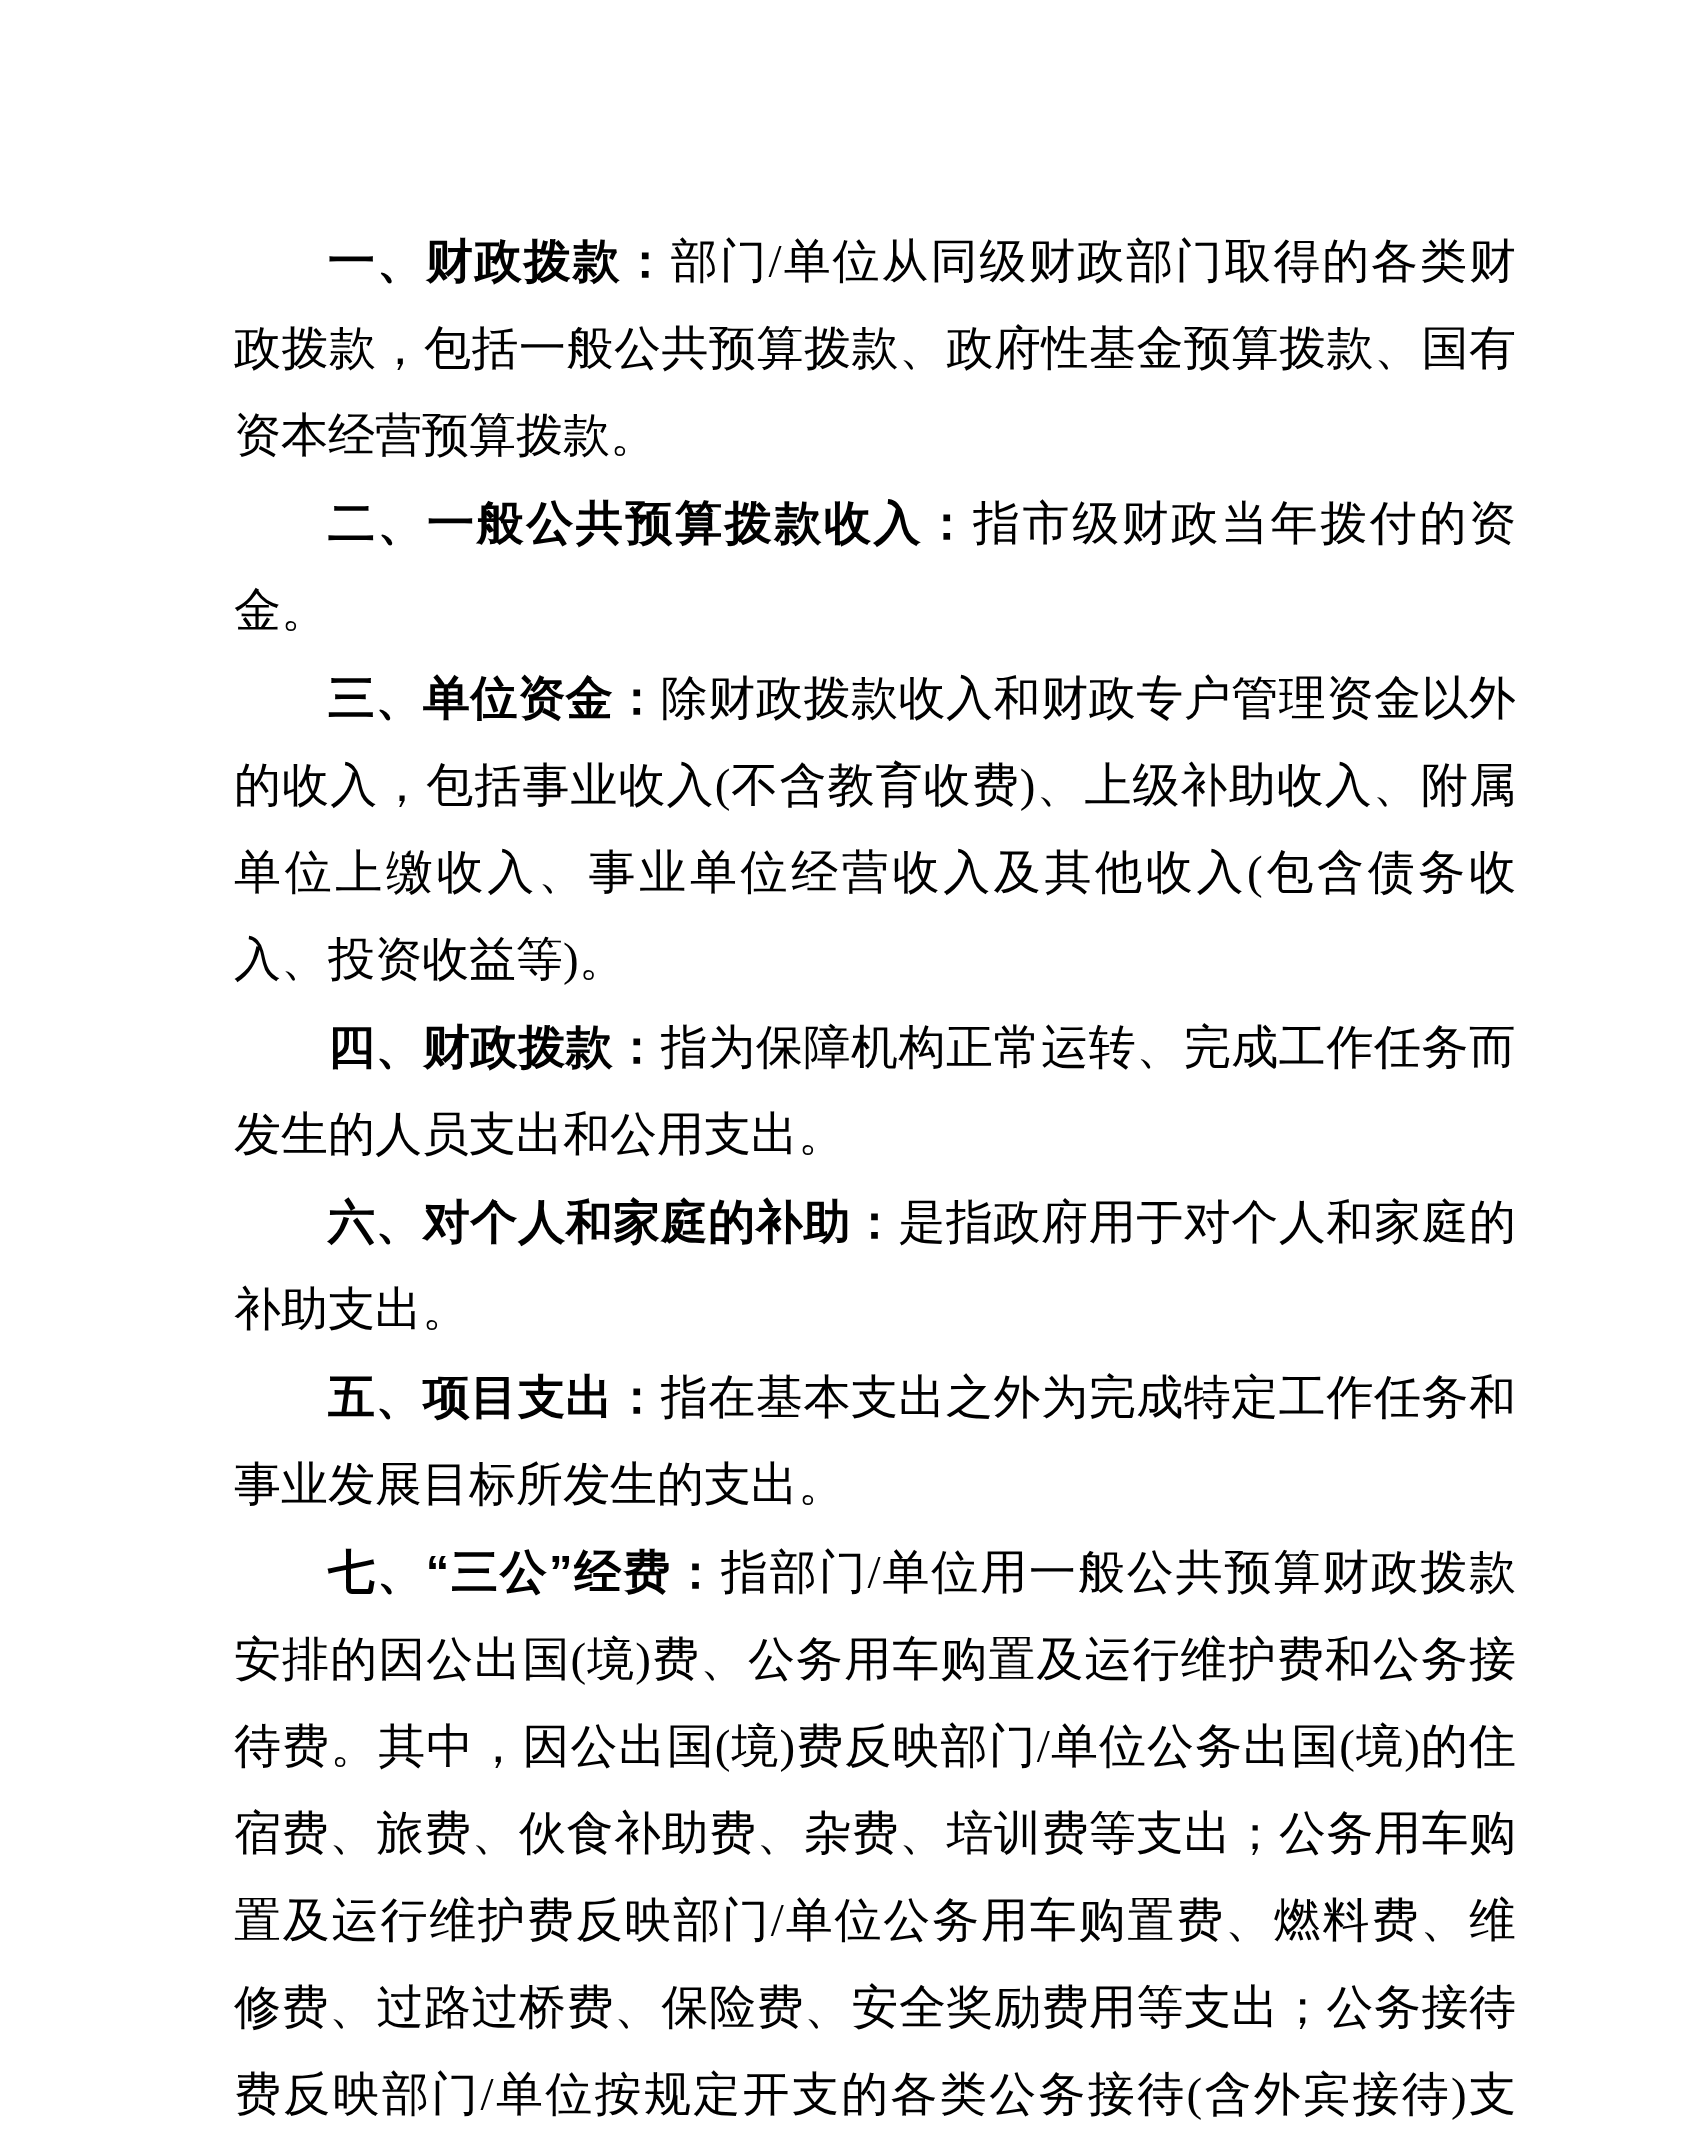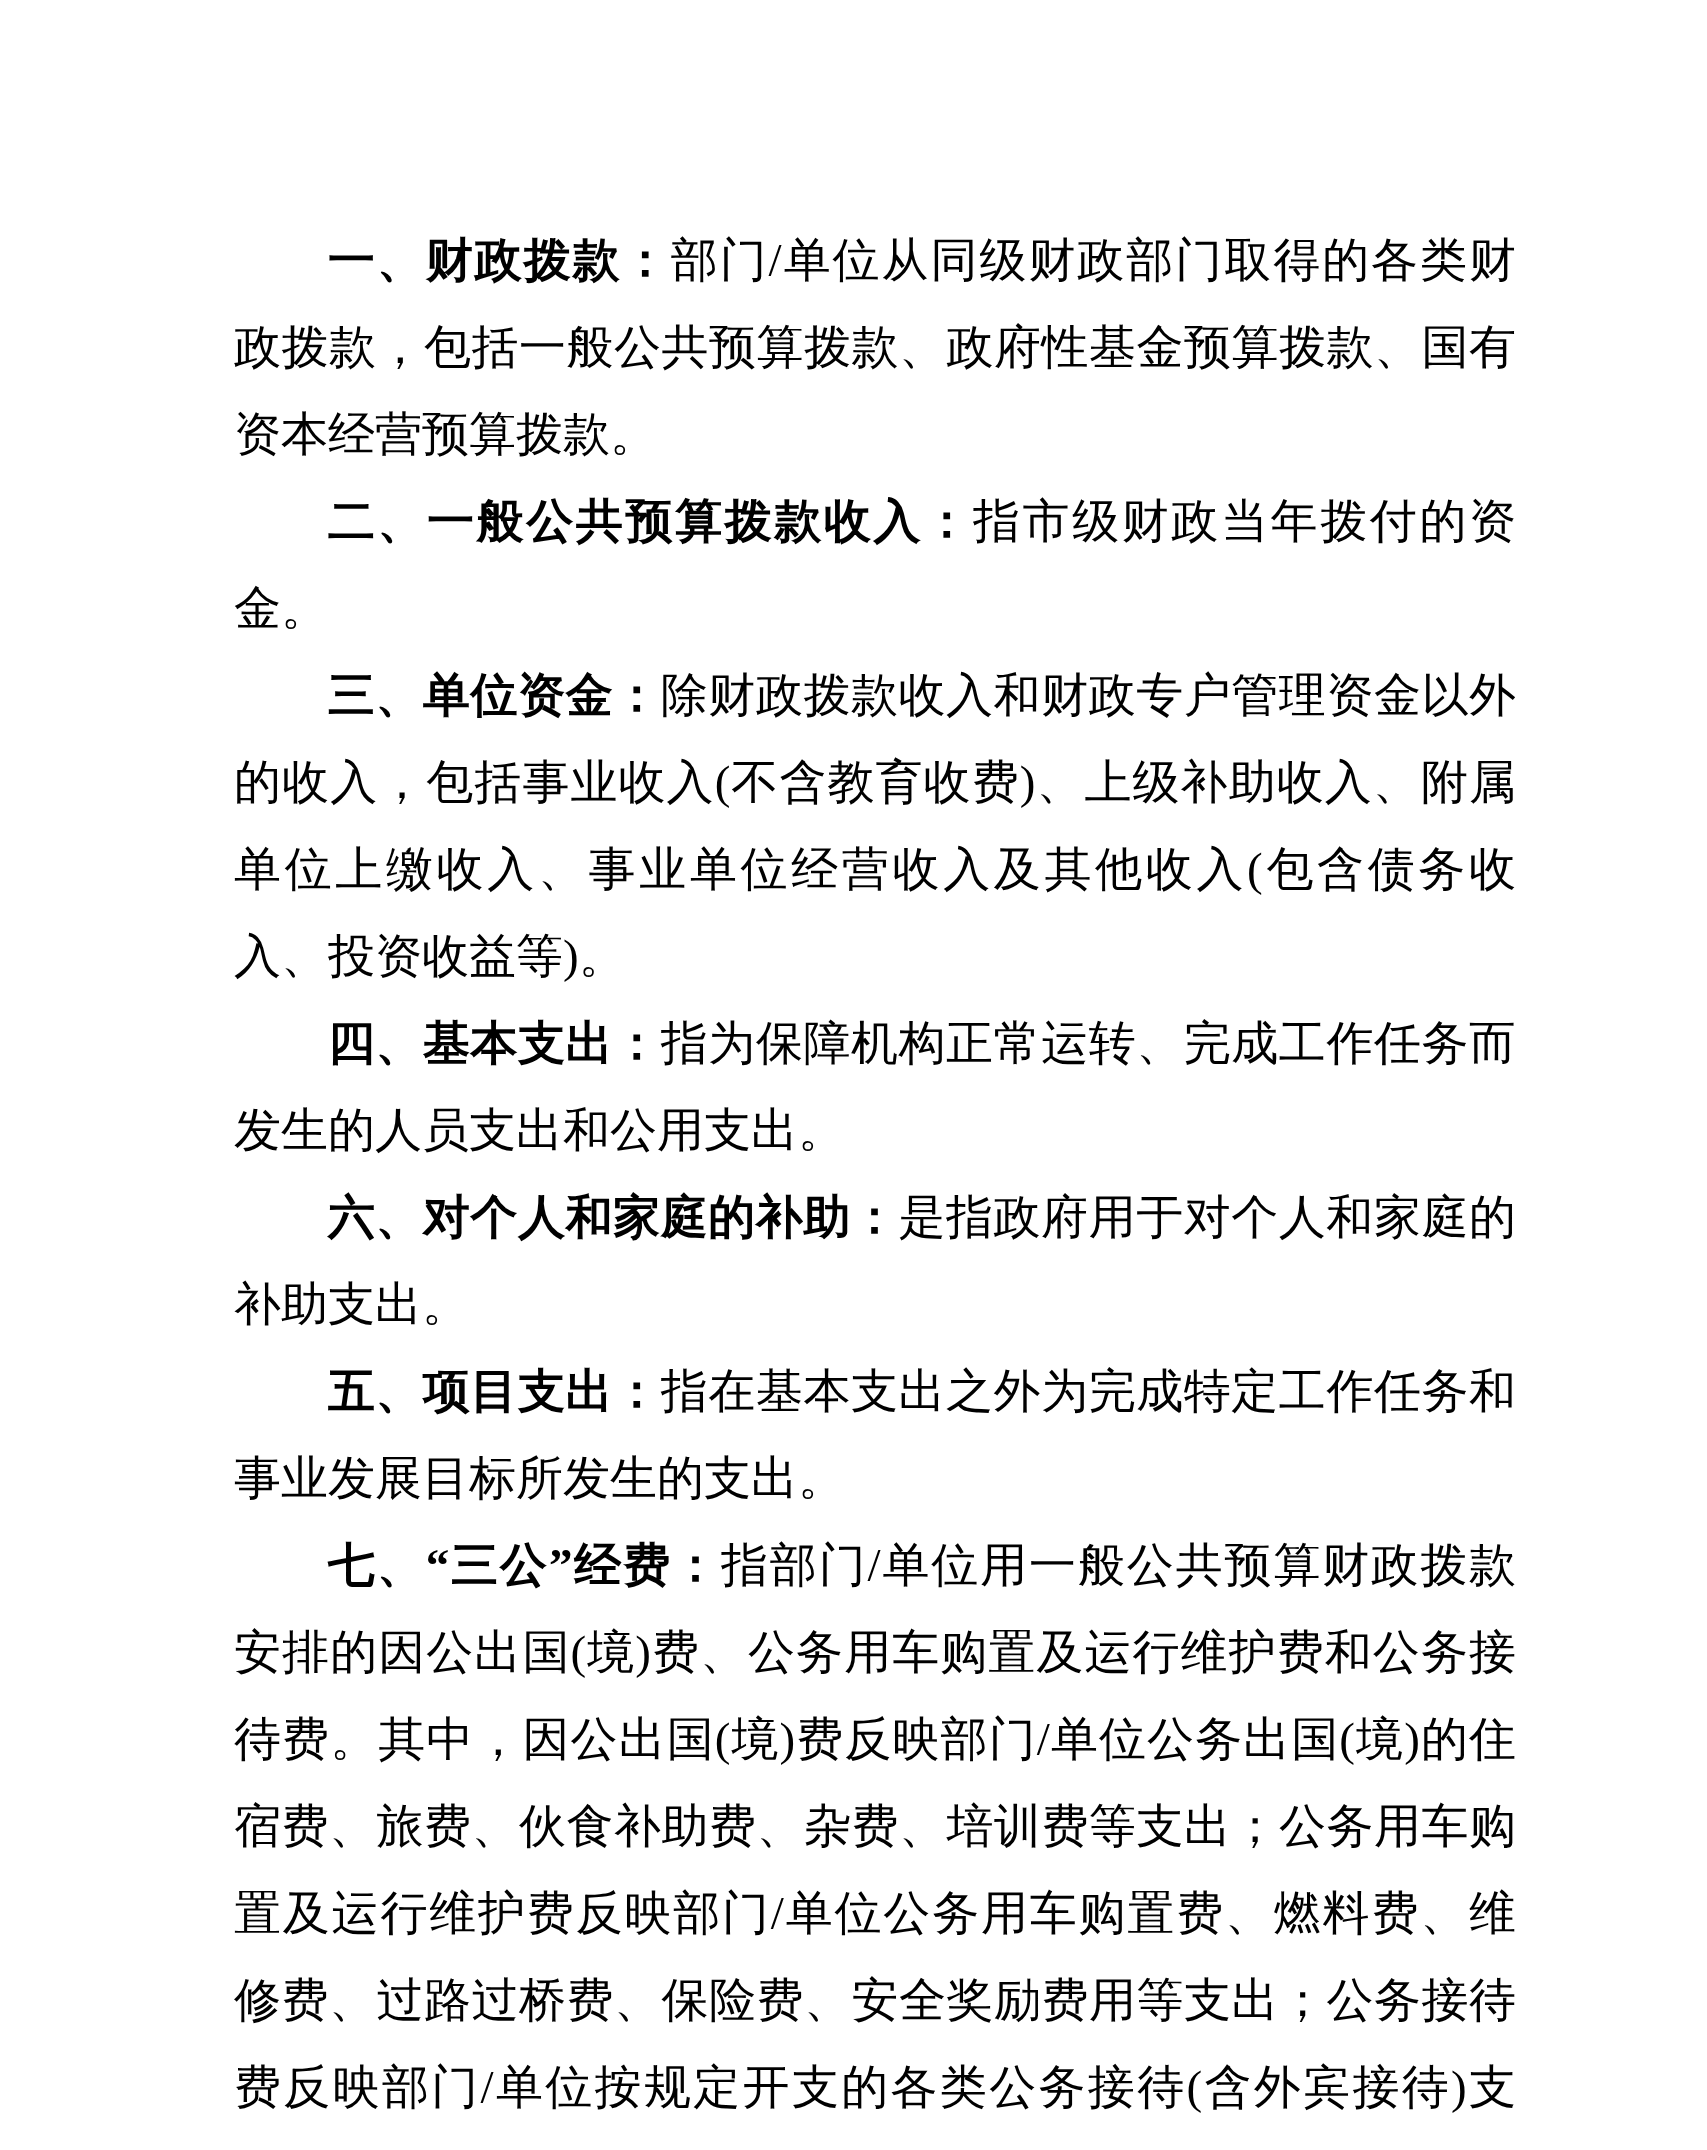--- a/index.html
+++ b/index.html
@@ -30,37 +30,37 @@
     text-align: justify;
     text-justify: inter-ideograph;
   }
   .content p {
     margin: 0;
     padding: 0;
     text-indent: 2em;
   }
   .term {
     font-weight: bold;
-    font-family: Liberation Serif, serif;
+    font-family: Liberation Sans, sans-serif;
   }
 </style>
 </head>
 <body>
 
 <div class="page">
 
   <div class="content">
 
     <p><span class="term">一、财政拨款：</span><span class="body-text">部门/单位从同级财政部门取得的各类财政拨款，包括一般公共预算拨款、政府性基金预算拨款、国有资本经营预算拨款。</span></p>
 
     <p><span class="term">二、一般公共预算拨款收入：</span><span class="body-text">指市级财政当年拨付的资金。</span></p>
 
     <p><span class="term">三、单位资金：</span><span class="body-text">除财政拨款收入和财政专户管理资金以外的收入，包括事业收入(不含教育收费)、上级补助收入、附属单位上缴收入、事业单位经营收入及其他收入(包含债务收入、投资收益等)。</span></p>
 
-    <p><span class="term">四、基本支出：</span><span class="body-text">指为保障机构正常运转、完成工作任务而发生的人员支出和公用支出。</span></p>
+    <p><span class="term">四、财政拨款：</span><span class="body-text">指为保障机构正常运转、完成工作任务而发生的人员支出和公用支出。</span></p>
 
     <p><span class="term">六、对个人和家庭的补助：</span><span class="body-text">是指政府用于对个人和家庭的补助支出。</span></p>
 
     <p><span class="term">五、项目支出：</span><span class="body-text">指在基本支出之外为完成特定工作任务和事业发展目标所发生的支出。</span></p>
 
     <p><span class="term">七、“三公”经费：</span><span class="body-text">指部门/单位用一般公共预算财政拨款安排的因公出国(境)费、公务用车购置及运行维护费和公务接待费。其中，因公出国(境)费反映部门/单位公务出国(境)的住宿费、旅费、伙食补助费、杂费、培训费等支出；公务用车购置及运行维护费反映部门/单位公务用车购置费、燃料费、维修费、过路过桥费、保险费、安全奖励费用等支出；公务接待费反映部门/单位按规定开支的各类公务接待(含外宾接待)支出。</span></p>
 
   </div>
 
 </div>

